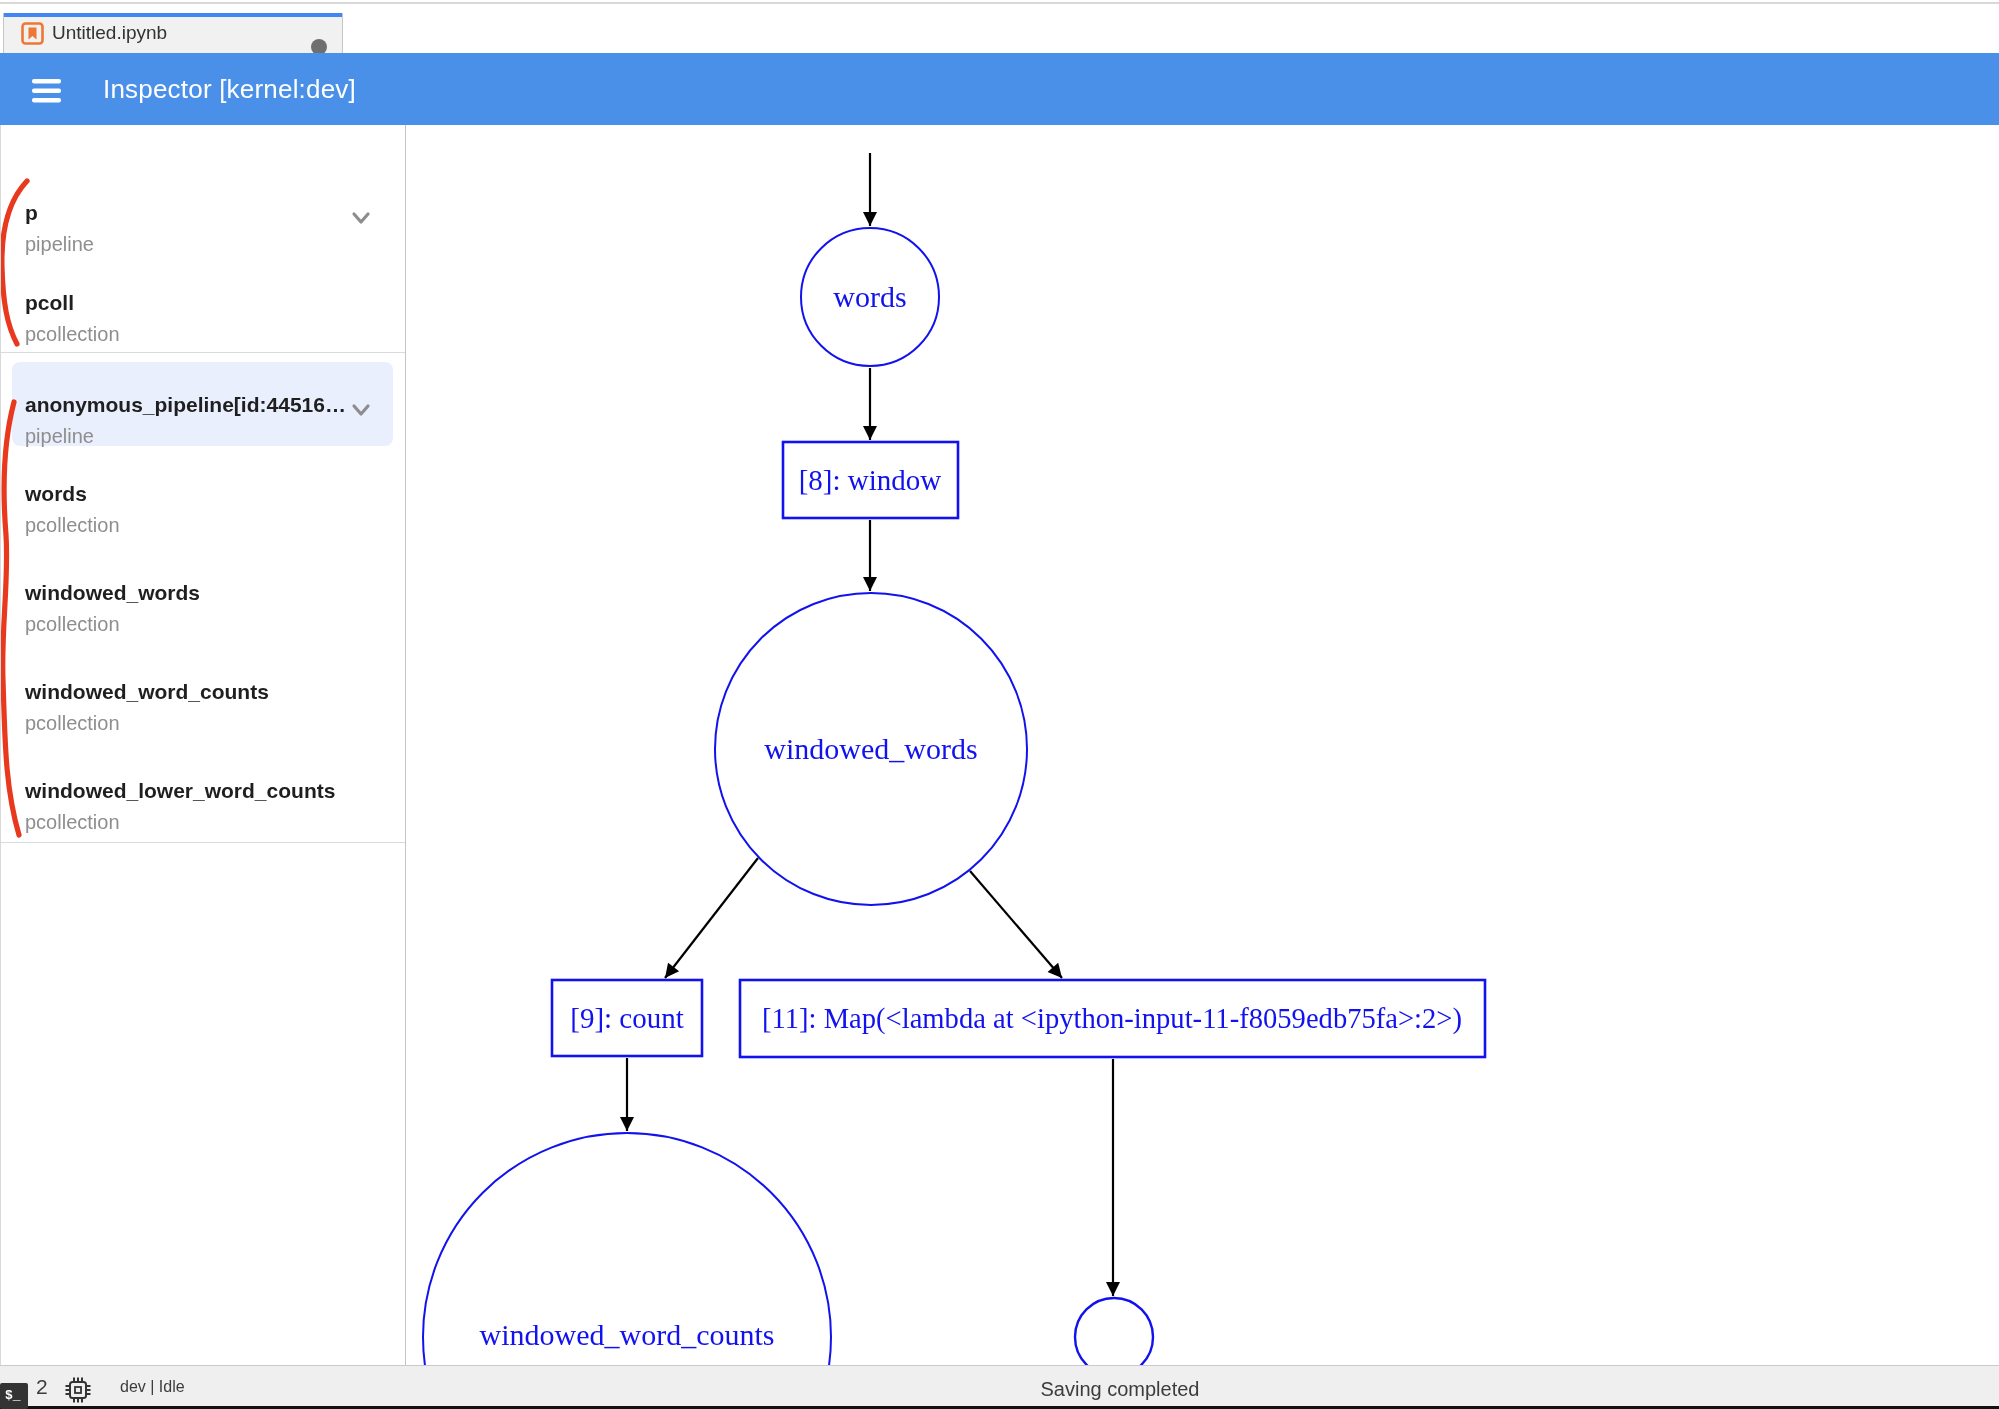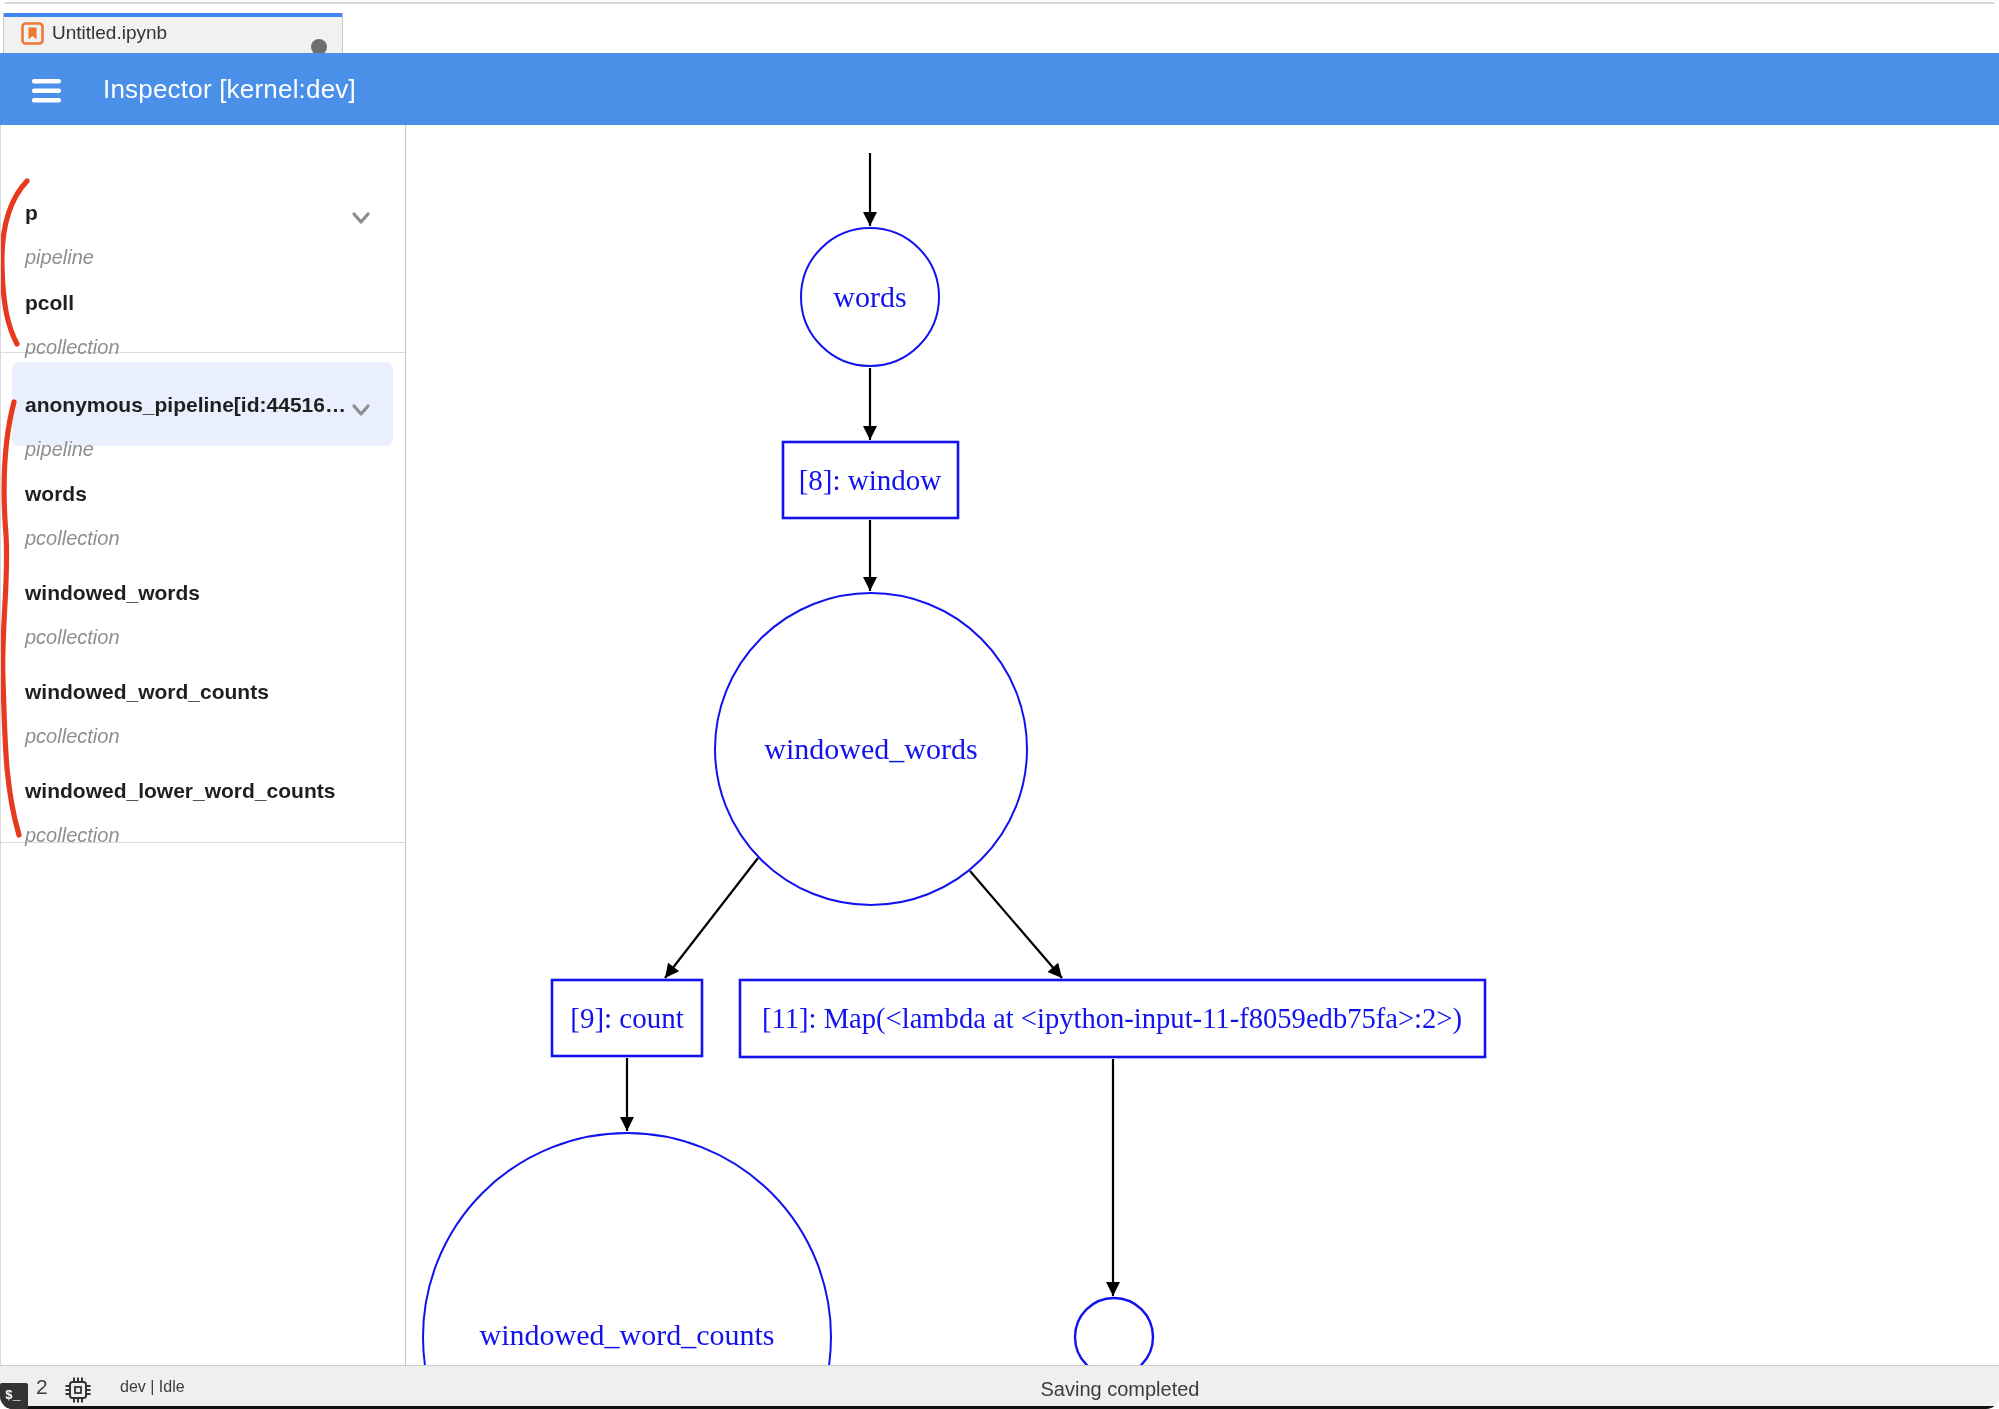--- a/index.html
+++ b/index.html
@@ -1,17 +1,17 @@
 <!DOCTYPE html>
 <html><head>
 <meta charset="utf-8">
 <style>
   html,body{margin:0;padding:0;background:#ffffff;}
   #screen{position:relative;width:1999px;height:1409px;background:#ffffff;overflow:hidden;
-          font-family:"Liberation Sans",sans-serif;border-radius:13px;}
+          font-family:"Liberation Sans",sans-serif;}
 
   
   .win-topline{position:absolute;left:0;top:2px;width:100%;height:2px;background:#d8d8d8;}
   .win-leftline{position:absolute;left:0;top:125px;width:1px;height:1240px;background:#d9d9d9;}
 
   
   .tabbar{position:absolute;left:0;top:13px;width:100%;height:40px;background:#ffffff;}
   .tab{position:absolute;top:0;height:40px;box-sizing:border-box;display:flex;align-items:center;}
   .tab1{left:3px;width:340px;background:#f1f1f1;border-left:1px solid #c6c6c6;border-right:1px solid #c6c6c6;}
   .tab1 .indicator{position:absolute;left:0;top:0;width:100%;height:4px;background:#4285f4;}
@@ -27,21 +27,21 @@
   .hamburger{position:absolute;left:32px;top:79px;cursor:pointer;}
   .toolbar-title{position:absolute;left:103px;top:74px;font-size:26px;font-weight:normal;color:#ffffff;letter-spacing:.2px;}
 
   
   .sidebar{position:absolute;left:0;top:125px;width:405px;height:1240px;background:#ffffff;}
   .sidebar-border{position:absolute;left:405px;top:125px;width:1px;height:1240px;background:#c4c4c4;}
   .side-divider{position:absolute;left:0;width:405px;height:1px;background:#dadada;}
   .selected-bg{position:absolute;left:12px;top:237px;width:381px;height:84px;background:#e9effc;border-radius:8px;}
   .side-item{position:absolute;left:25px;width:330px;cursor:pointer;}
   .si-name{font-size:21px;font-weight:600;color:#1f1f1f;line-height:26px;white-space:nowrap;}
-  .si-type{font-size:20px;font-weight:400;color:#8e8e8e;line-height:25px;margin-top:19px;font-style:italic;}
+  .si-type{font-size:20px;font-weight:400;color:#8e8e8e;line-height:25px;margin-top:6px;}
   .chevron{position:absolute;left:346px;}
   .annot{position:absolute;left:0;top:125px;pointer-events:none;}
 
   
   .graph{position:absolute;left:406px;top:125px;}
   .gtxt{font-family:"Liberation Serif",serif;fill:#1212ee;}
   .gshape{fill:#ffffff;stroke:#1212ee;}
 
   
   .statusbar{position:absolute;left:0;top:1365px;width:100%;height:41px;background:#efefef;border-top:1px solid #cacaca;box-sizing:border-box;}

